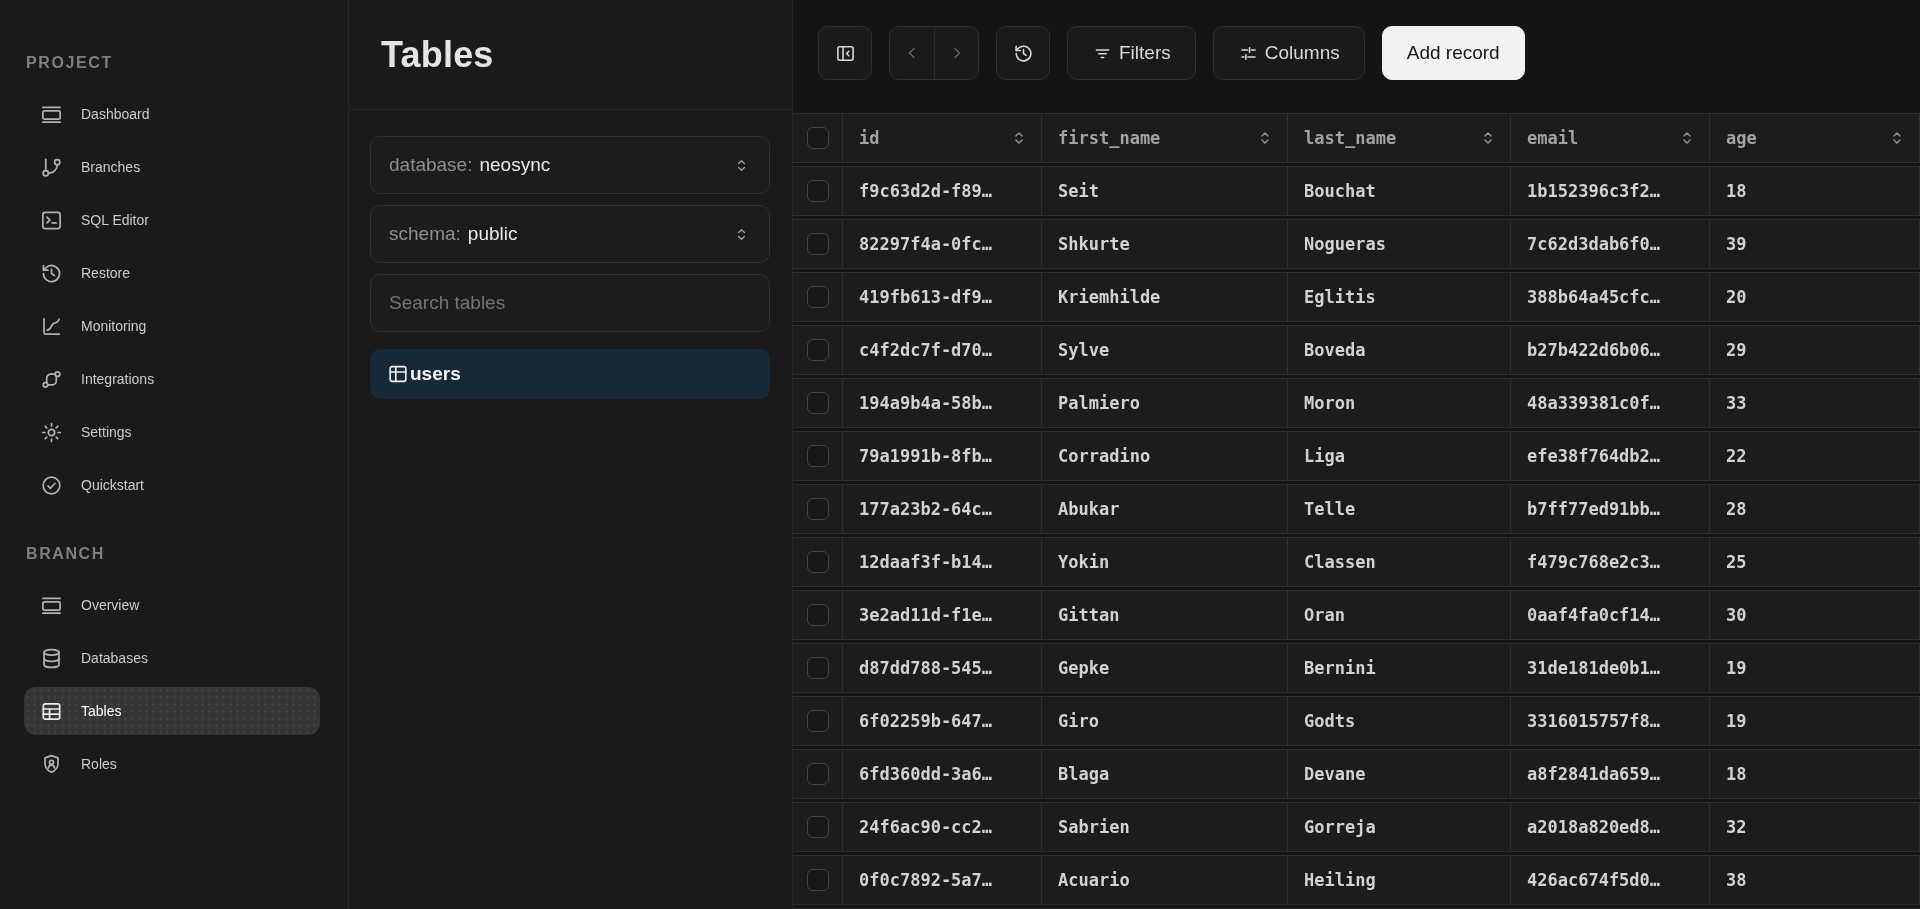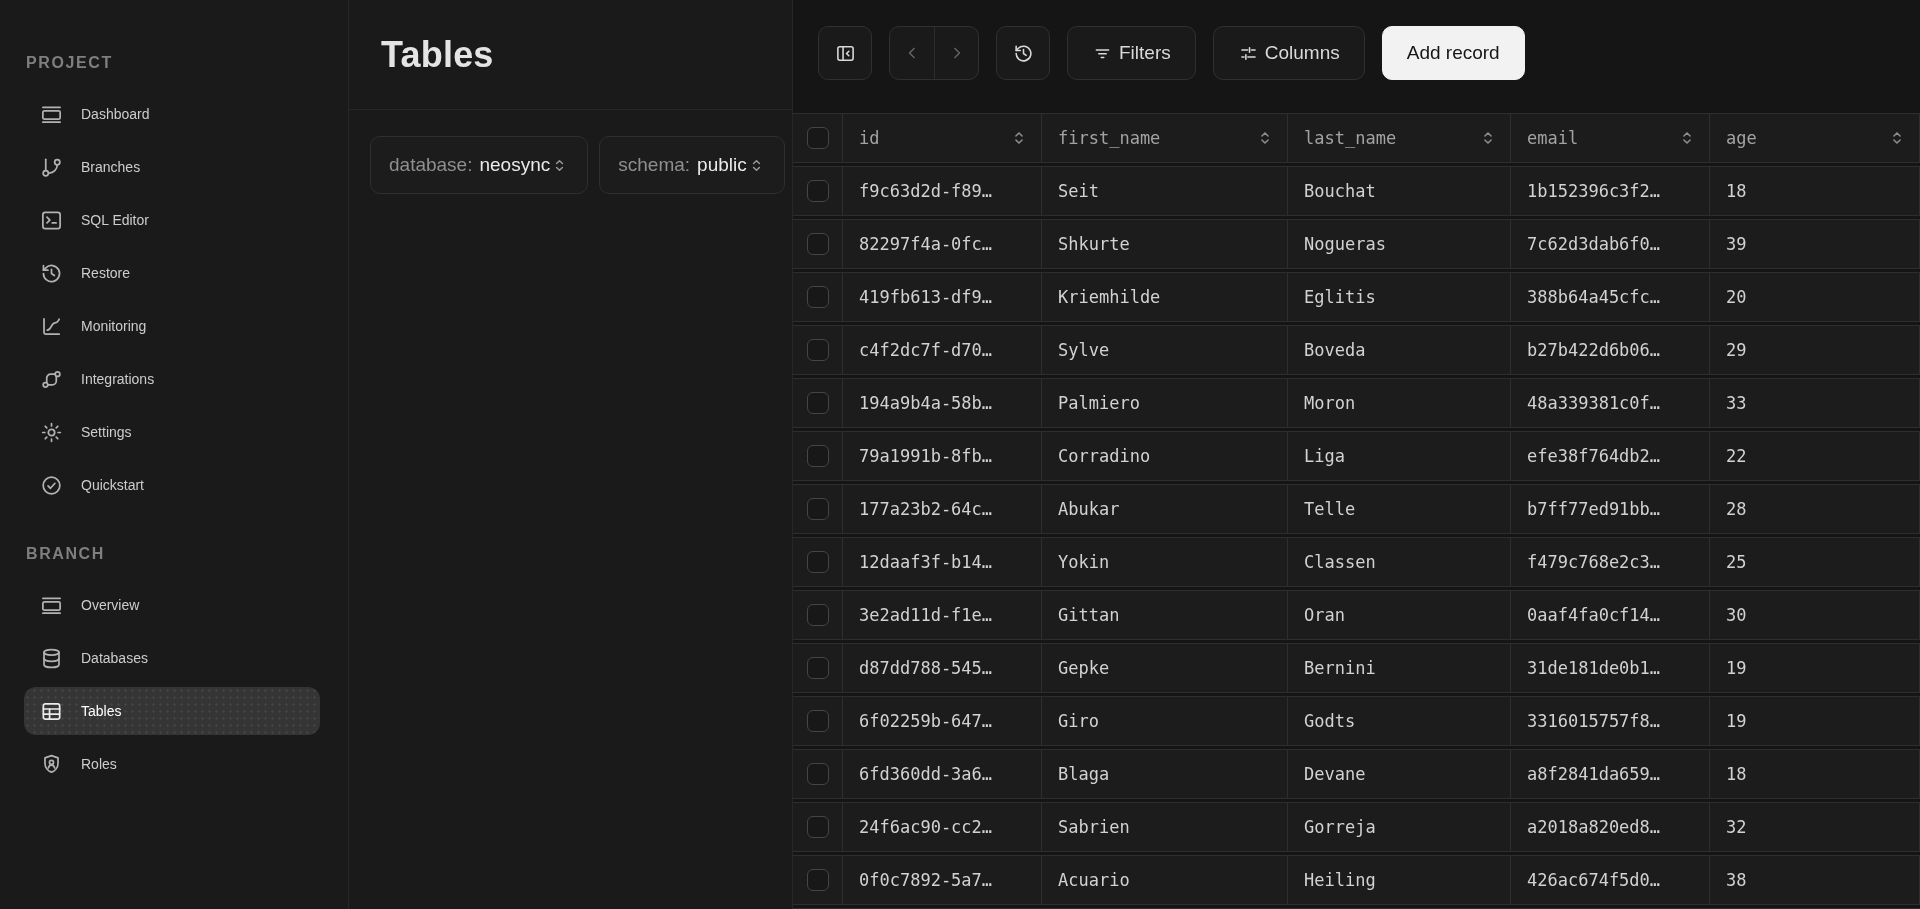--- a/index.html
+++ b/index.html
@@ -46,21 +46,21 @@
     background:#1a1a1a;
     border-right:1px solid #272727;
     display:flex; flex-direction:column;
   }
   .panel-header {
     height:110px; flex-shrink:0;
     border-bottom:1px solid #272727;
     display:flex; align-items:center; padding-left:32px;
   }
   .panel-title { font-size:36px; font-weight:700; color:#e4e4e4; letter-spacing:.2px; }
-  .panel-body { padding:26px 22px 0 21px; display:flex; flex-direction:row; gap:11px; }
+  .panel-body { padding:26px 22px 0 21px; display:flex; flex-direction:column; gap:11px; }
   .select-box {
     height:58px; border:1px solid #2f2f2f; border-radius:10px; background:#1c1c1c;
     display:flex; align-items:center; justify-content:space-between;
     padding:0 18px; font-size:19px; cursor:pointer;
   }
   .select-label { color:#8f8f8f; }
   .select-value { color:#eaeaea; margin-left:7px; }
   .select-box .ic { width:19px; height:19px; color:#9a9a9a; }
   .search-box { height:58px; border:1px solid #2f2f2f; border-radius:10px; background:#1c1c1c; display:flex; align-items:center; padding:0 18px; }
   .search-box input {
@@ -94,20 +94,21 @@
   .add-record { background:#f2f2f2; border:1px solid #f2f2f2; color:#161616; font-weight:500; padding:0 24px; }
 
   
   .grid { flex:1; overflow:hidden; }
   .tr {
     display:grid;
     grid-template-columns:50px 199px 246px 223px 199px minmax(0,1fr);
     background:#1c1c1c;
     border-top:1px solid #2e2e2e; border-bottom:1px solid #2e2e2e;
     margin-bottom:3px;
+    font-weight:bold;
   }
   .tr.head { height:50px; }
   .tr.body-row { height:50px; }
   .tr.partial { height:6px; border-bottom:none; margin-bottom:0; }
   .td {
     display:flex; align-items:center;
     padding:0 12px 0 16px;
     border-right:1px solid #2e2e2e;
     font-family:"DejaVu Sans Mono","Liberation Mono",monospace;
     font-size:17px; color:#d2d2d2;

